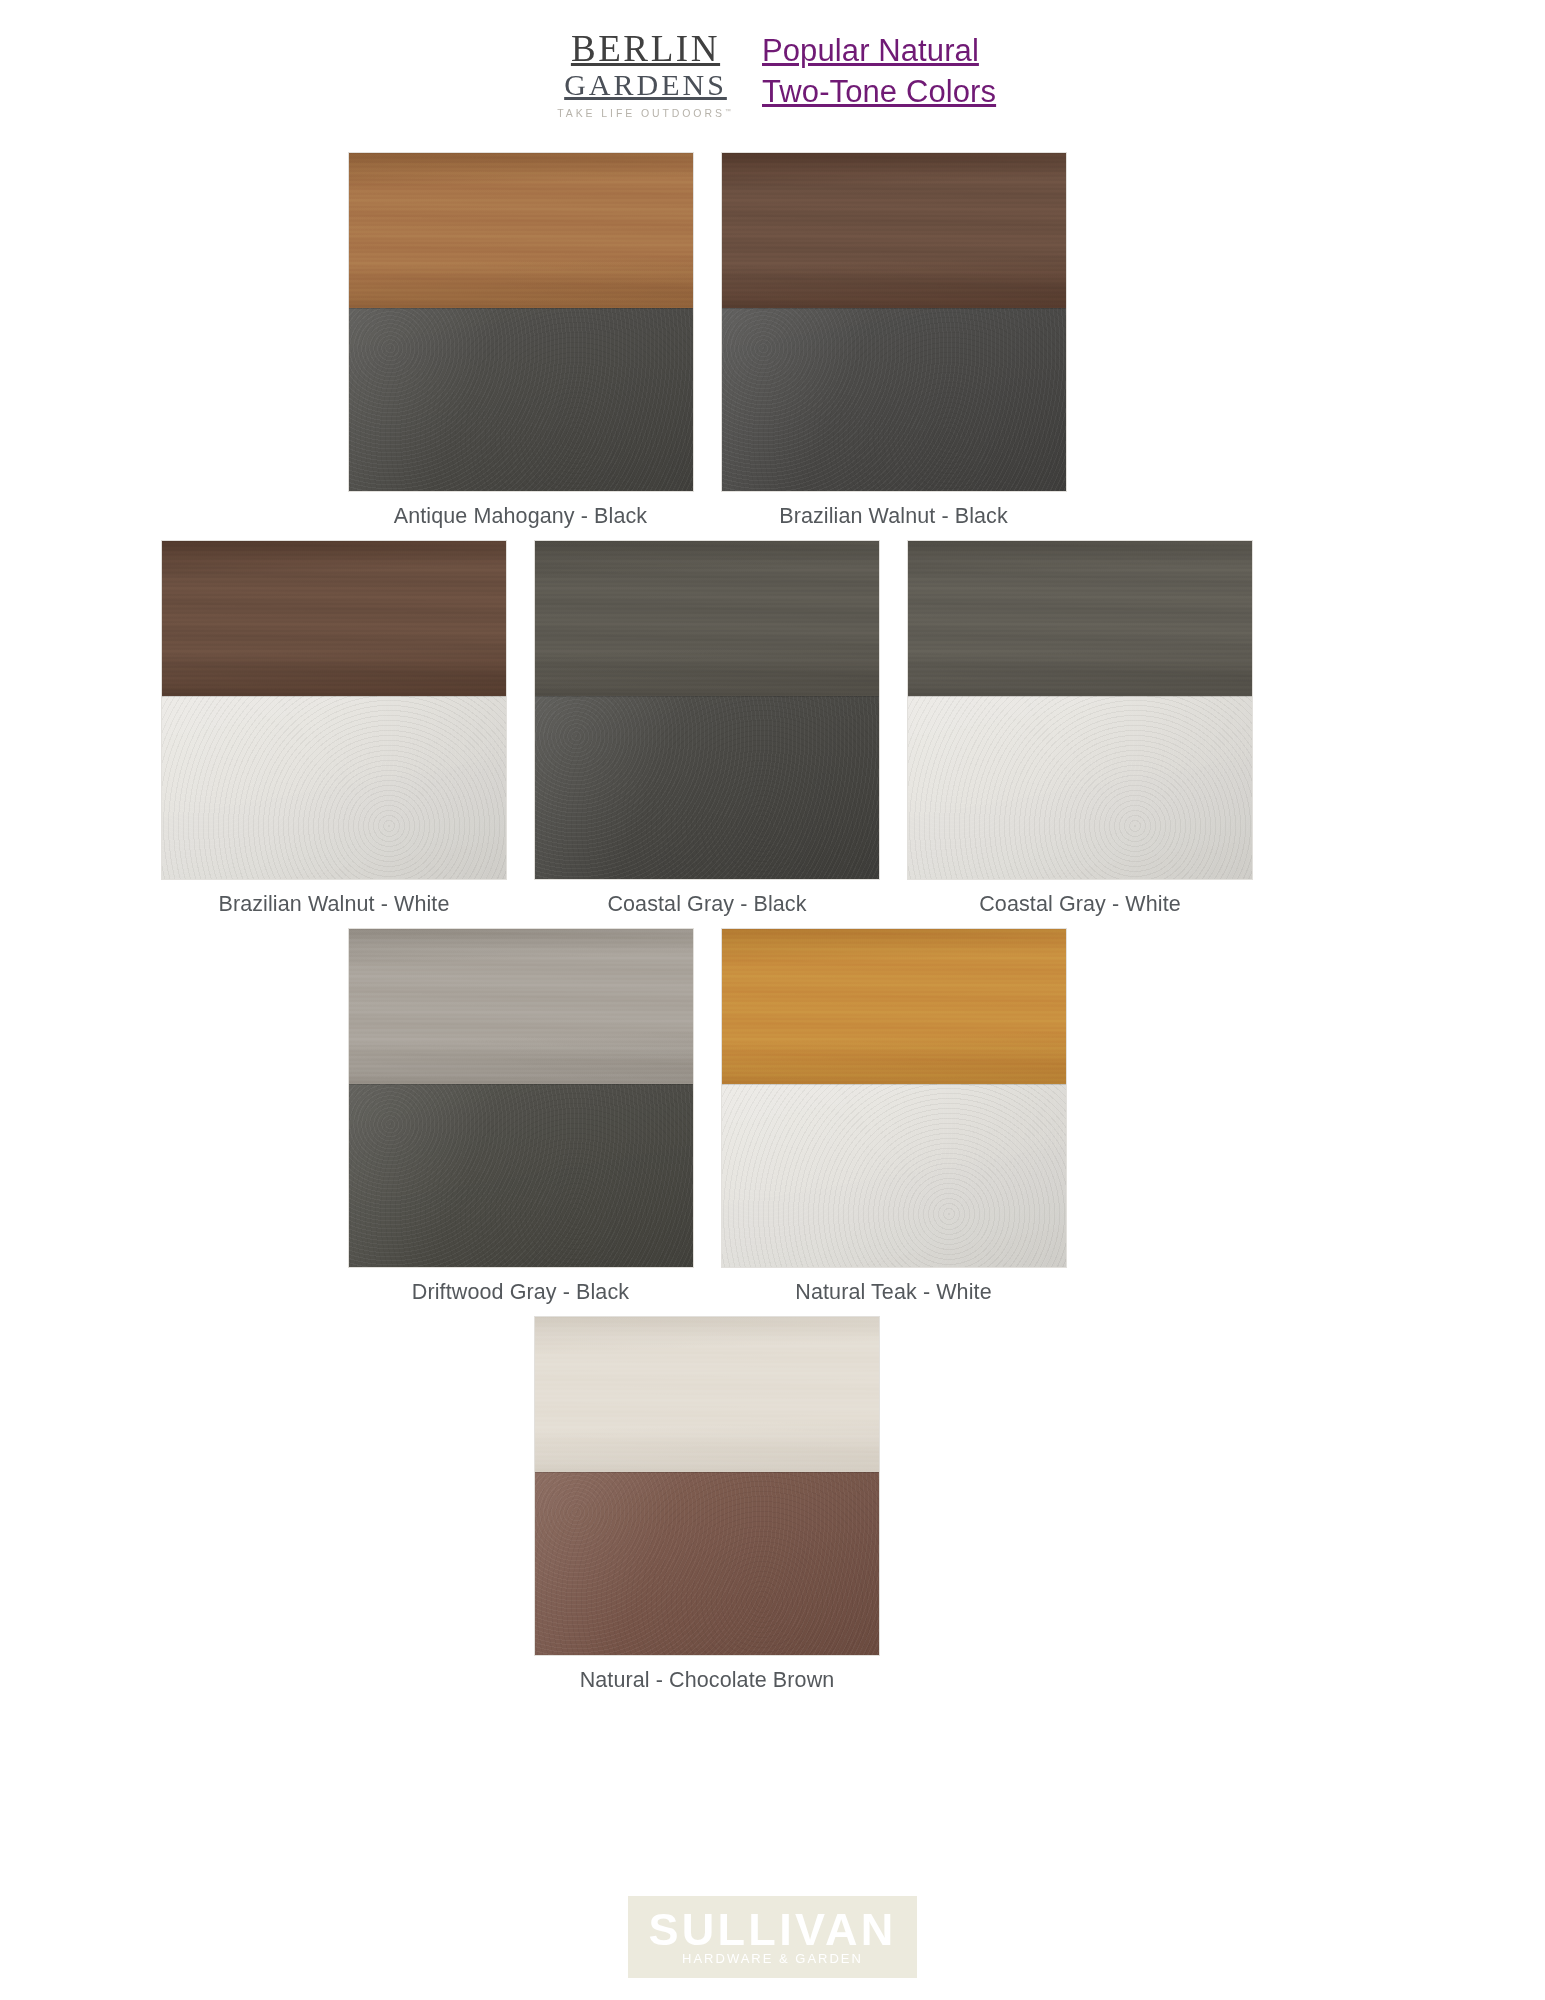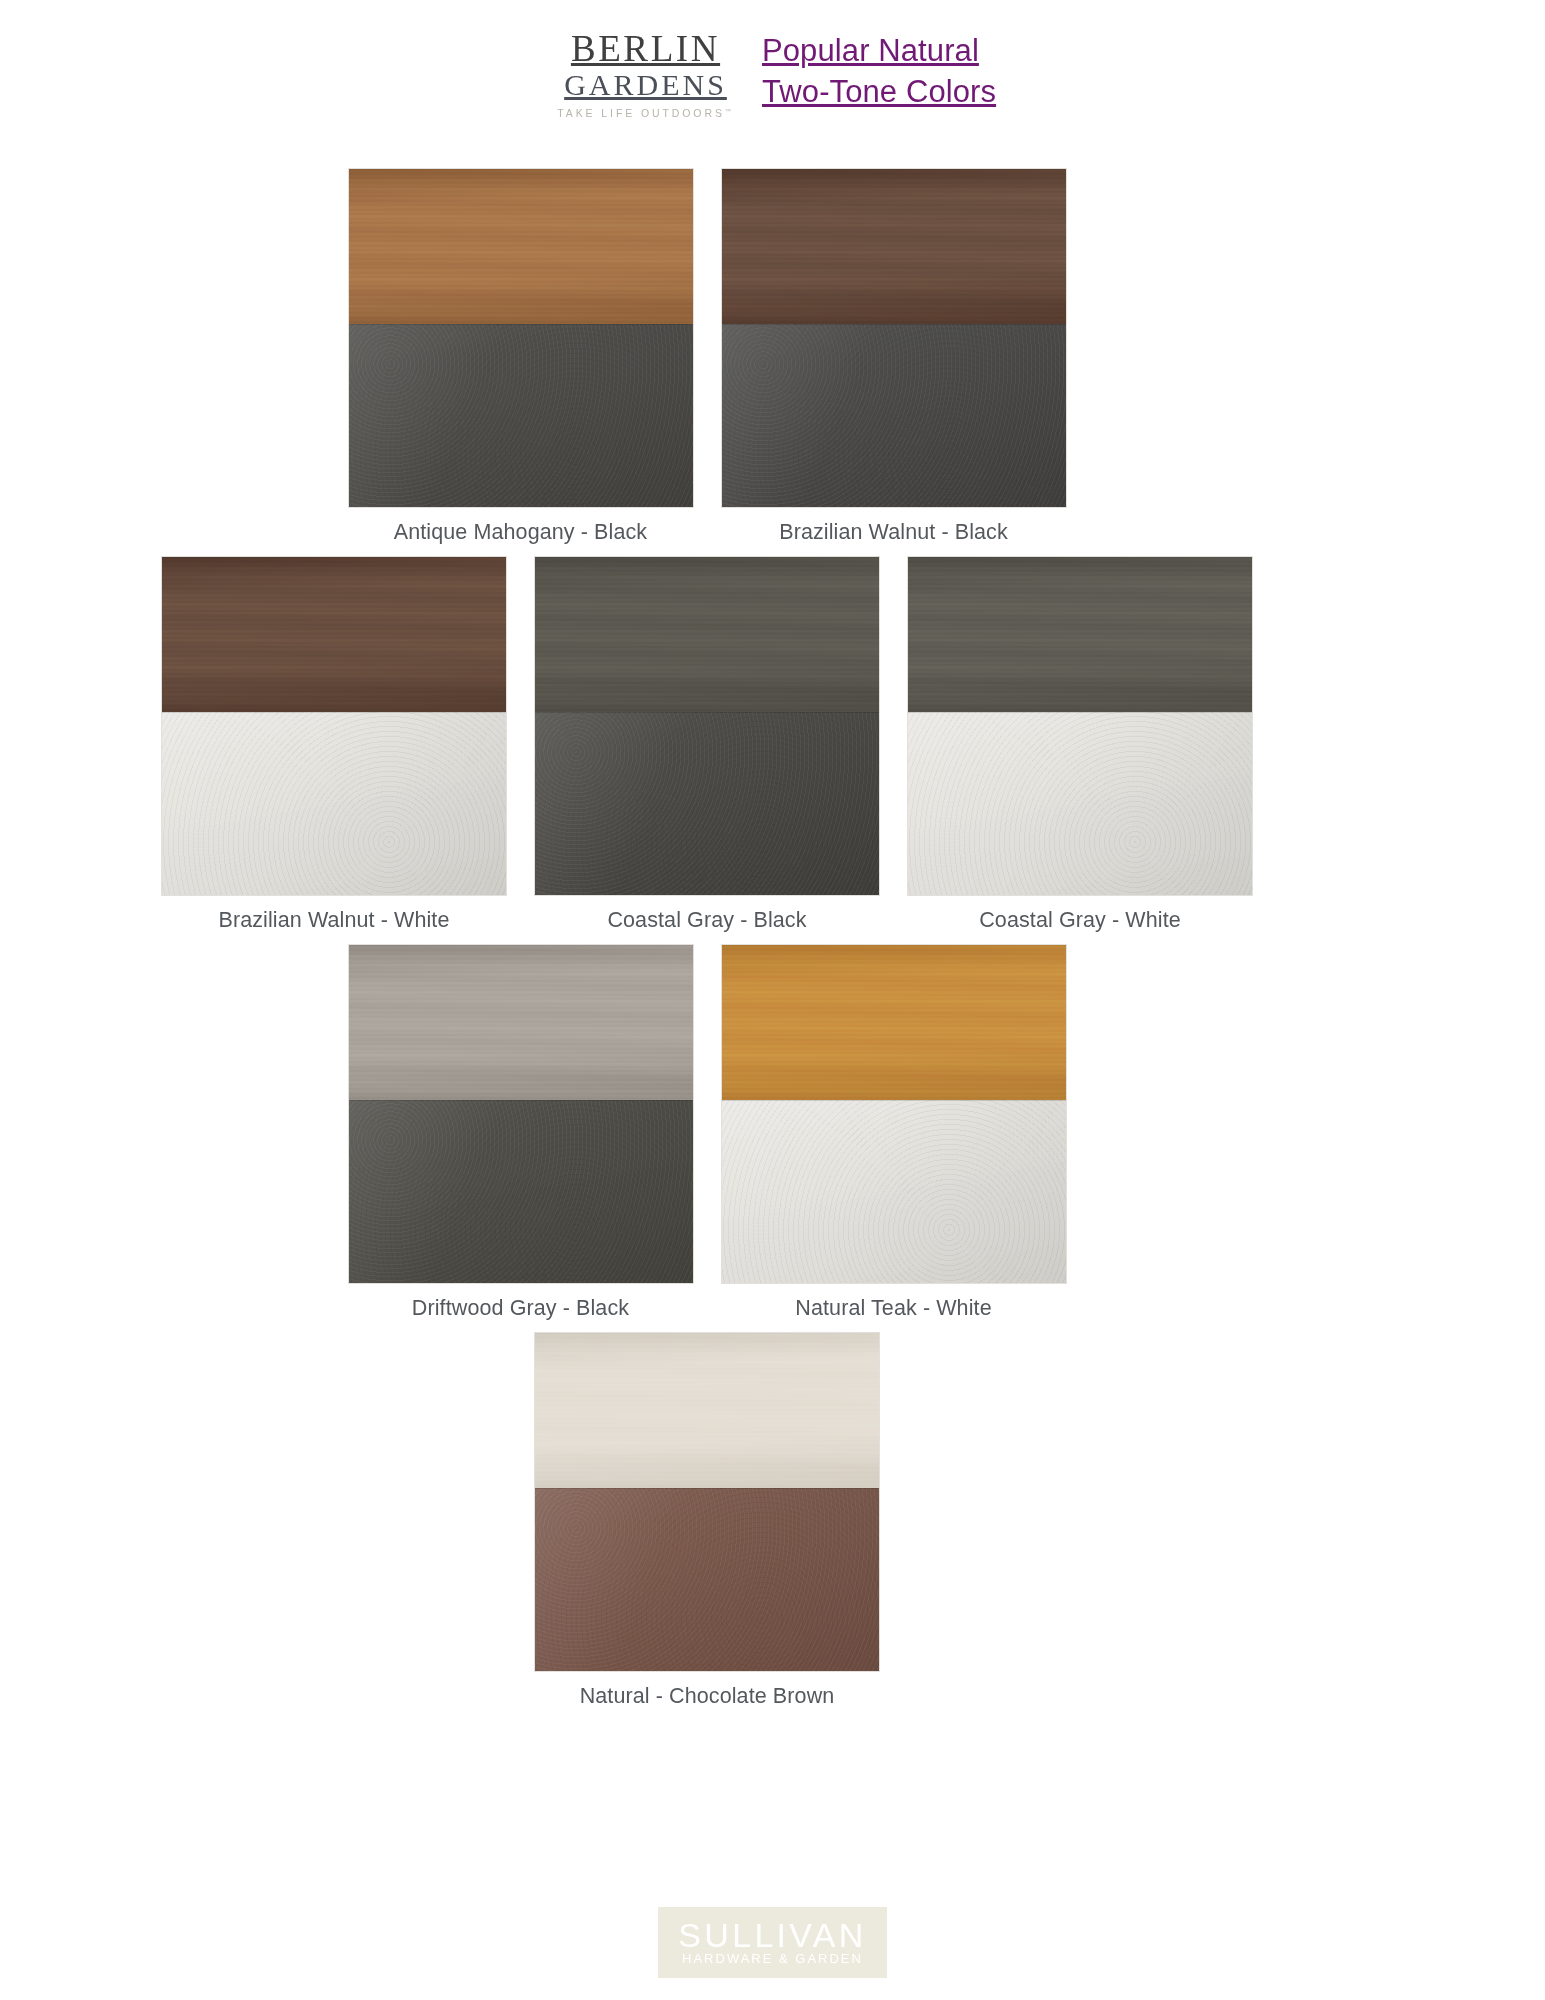--- a/index.html
+++ b/index.html
@@ -62,21 +62,21 @@
     line-height: 1.31;
     color: #5e6166;
     letter-spacing: 0.1px;
     max-width: 240px;
     padding-top: 9px;
   }
 
   
   .grid {
     position: absolute;
-    top: 168px;
+    top: 152px;
     left: 0;
     width: 1414px;
   }
   .row {
     display: flex;
     justify-content: center;
     gap: 27px;
     margin-bottom: 11px;
   }
   .cell {
@@ -159,24 +159,24 @@
     justify-content: center;
   }
   .sullivan {
     background: #eceadd;
     padding: 11px 20px 13px 20px;
     text-align: center;
     line-height: 1;
   }
   .sullivan-main {
     font-family: "Liberation Sans", sans-serif;
-    font-size: 34px;
+    font-size: 45px;
     letter-spacing: 3.3px;
     color: #ffffff;
-    font-weight: 400;
+    font-weight: 700;
   }
   .sullivan-sub {
     font-family: "Liberation Sans", sans-serif;
     font-size: 13px;
     letter-spacing: 2.0px;
     color: #ffffff;
     margin-top: 0;
   }
 </style>
 </head>

